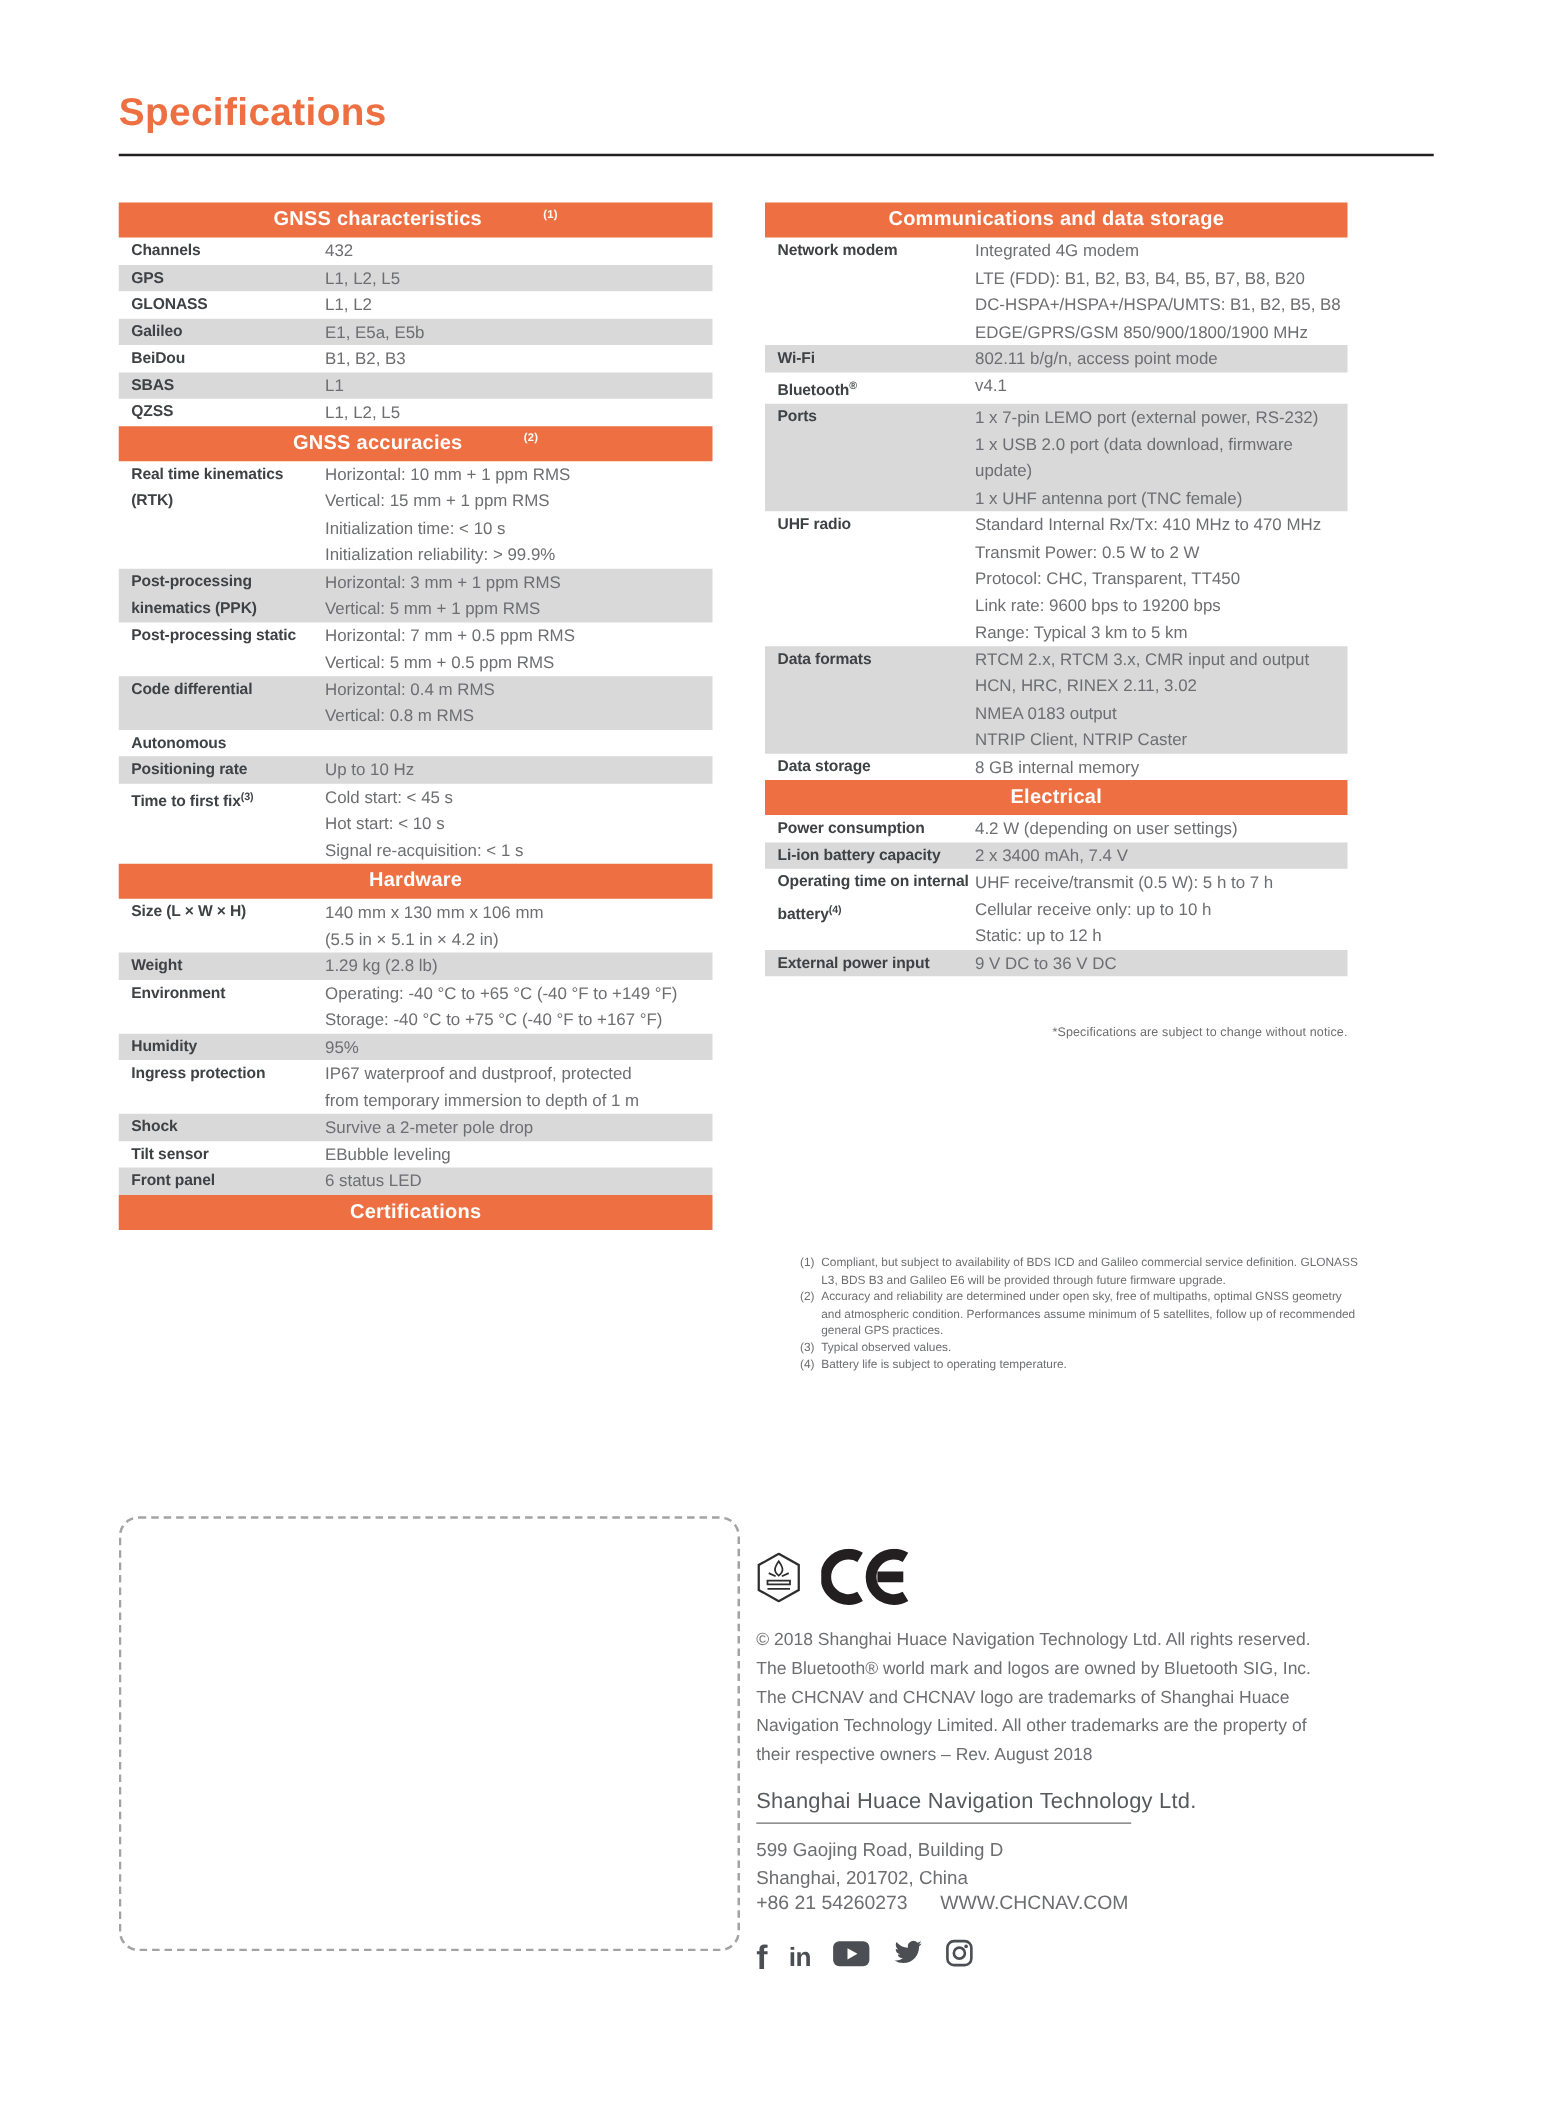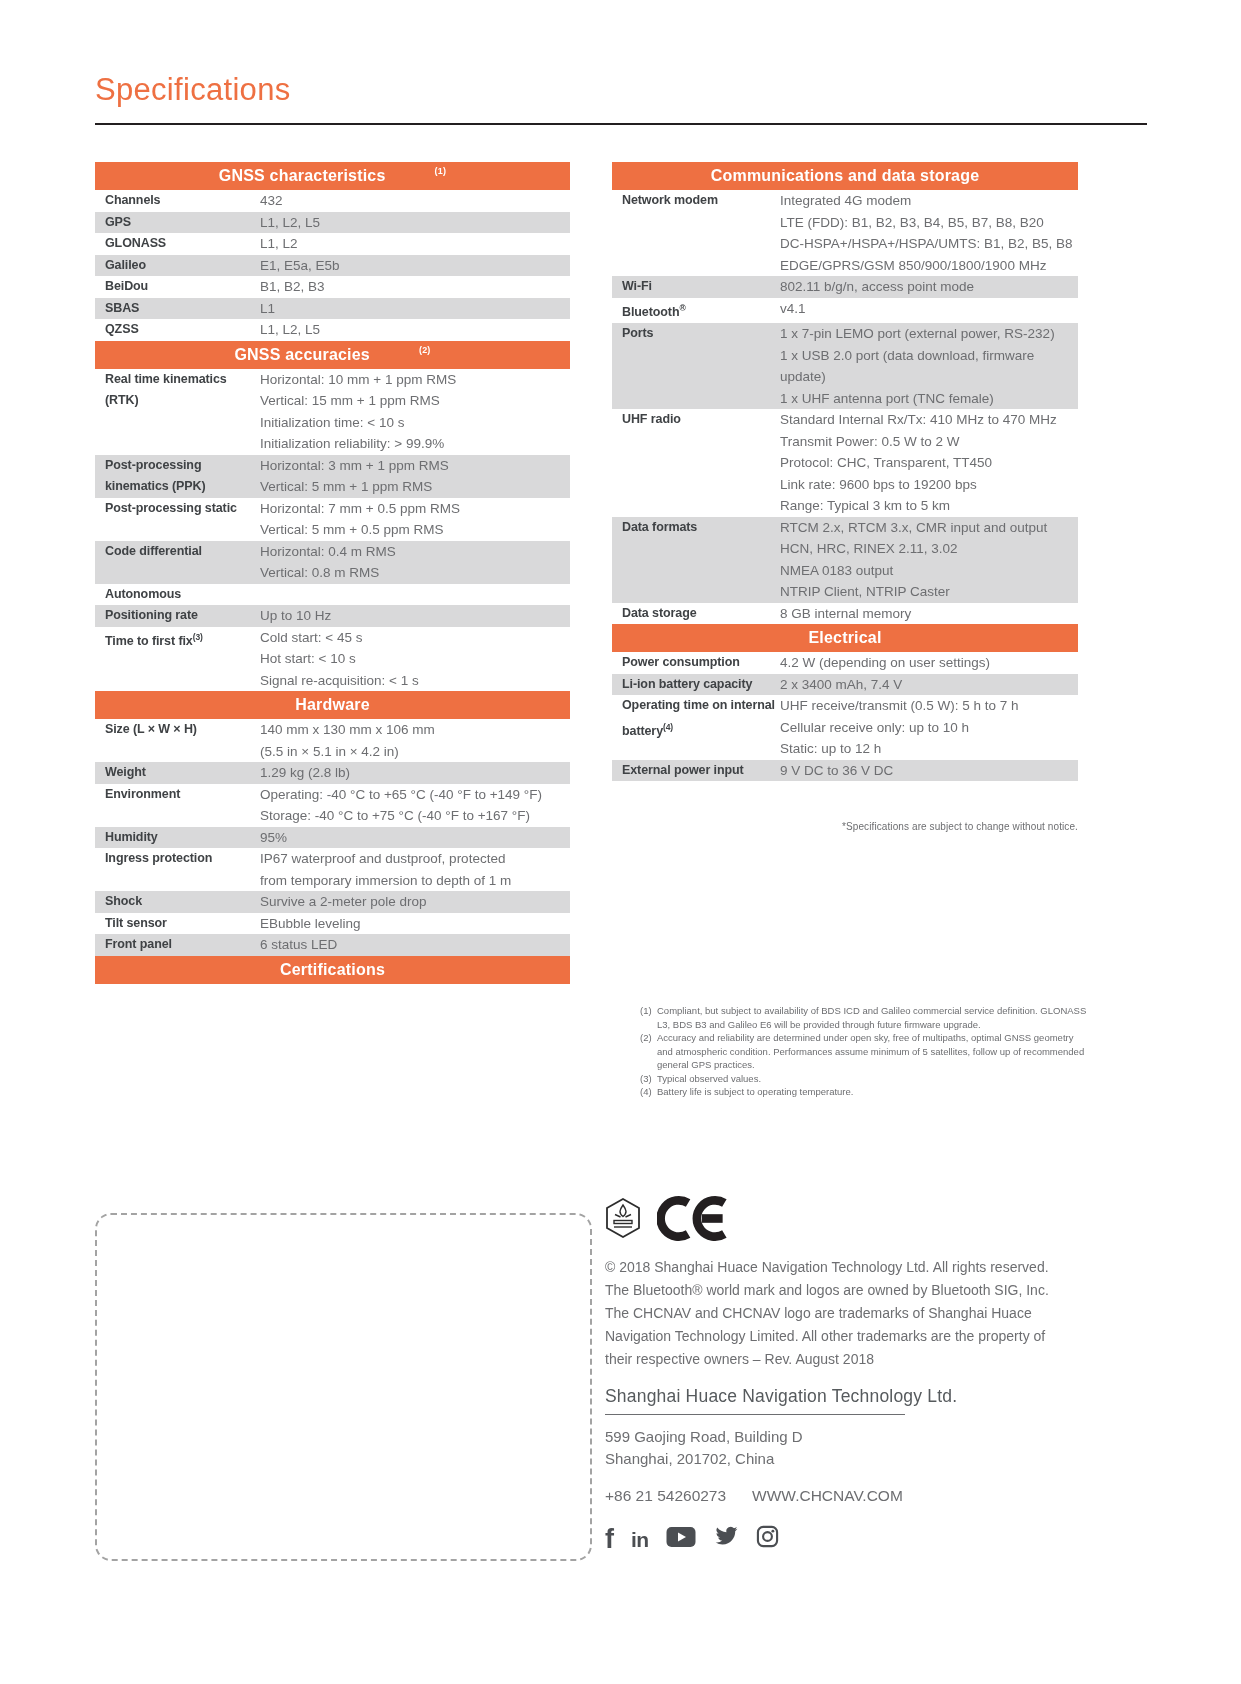--- a/index.html
+++ b/index.html
@@ -1,18 +1,18 @@
 <!DOCTYPE html>
 <html><head>
 <meta charset="utf-8">
 <style>
   html,body{margin:0;padding:0;background:#fff;}
   .page{position:relative;width:1241px;height:1684px;background:#ffffff;overflow:hidden;
         font-family:"Liberation Sans",sans-serif;}
-  .title{position:absolute;left:95px;top:72px;font-size:31px;font-weight:normal;color:#EE7042;letter-spacing:.3px;}
+  .title{position:absolute;left:95px;top:72px;font-size:31px;font-weight:bold;color:#EE7042;letter-spacing:.3px;}
   .rule{position:absolute;left:95px;top:123px;width:1052px;height:2px;background:#231f20;}
 
   .col{position:absolute;top:162px;}
   #left-col{left:95px;width:475px;}
   #right-col{left:612px;width:466px;}
 
   .sec-header{height:28px;background:#EE7042;color:#ffffff;font-weight:bold;font-size:16px;
               display:flex;align-items:center;justify-content:center;letter-spacing:.2px;gap:48px;}
   .sec-sup{font-size:9px;transform:translateY(-5px);margin-left:1px;}
 
@@ -28,28 +28,28 @@
   .note{margin-top:40px;text-align:right;font-size:10px;color:#6d6e71;letter-spacing:.1px;}
 
   .footnotes{margin-top:172px;margin-left:28px;width:448px;color:#6d6e71;font-size:9.5px;line-height:13.5px;}
   .fn{display:flex;}
   .fn .m{width:17px;flex:none;}
   .fn .t{flex:1;}
 
   .dashed-box{position:absolute;left:95px;top:1213px;width:497px;height:348px;
               border:2px dashed #a3a3a3;border-radius:16px;box-sizing:border-box;}
 
-  .footer{position:absolute;left:605px;top:1196px;width:548px;}
+  .footer{position:absolute;left:605px;top:1240px;width:548px;}
   .marks{display:flex;align-items:center;gap:16px;height:48px;}
   .copyright{margin-top:12px;font-size:14px;color:#6d6e71;line-height:23px;}
   .cline{white-space:nowrap;}
   .company{margin-top:15px;font-size:17.5px;color:#565a5d;letter-spacing:.2px;}
   .company-rule{width:300px;height:1px;background:#6d6e71;margin-top:7px;}
   .address{margin-top:11px;font-size:15px;color:#6d6e71;line-height:22px;}
-  .phoneline{margin-top:17px;font-size:15.5px;color:#6d6e71;display:flex;gap:26px;}
+  .phoneline{font-size:15.5px;color:#6d6e71;display:flex;gap:26px;}
   .social{margin-top:17px;display:flex;align-items:flex-end;gap:17px;height:30px;}
   .glyph-f{font-size:27px;font-weight:bold;color:#4b4e52;line-height:26px;}
   .glyph-in{font-size:21px;font-weight:bold;color:#4b4e52;line-height:25px;letter-spacing:-.5px;}
 </style>
 </head>
 <body>
 
 <div class="page">
   <div class="title">Specifications</div>
   <div class="rule"></div>

